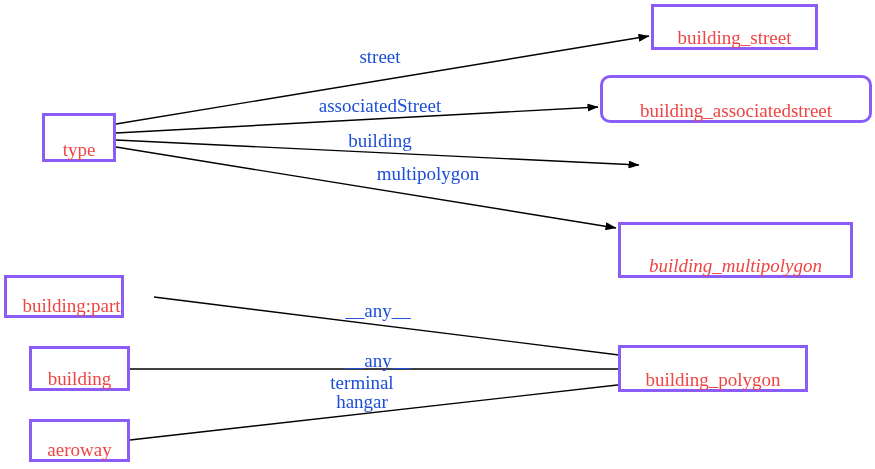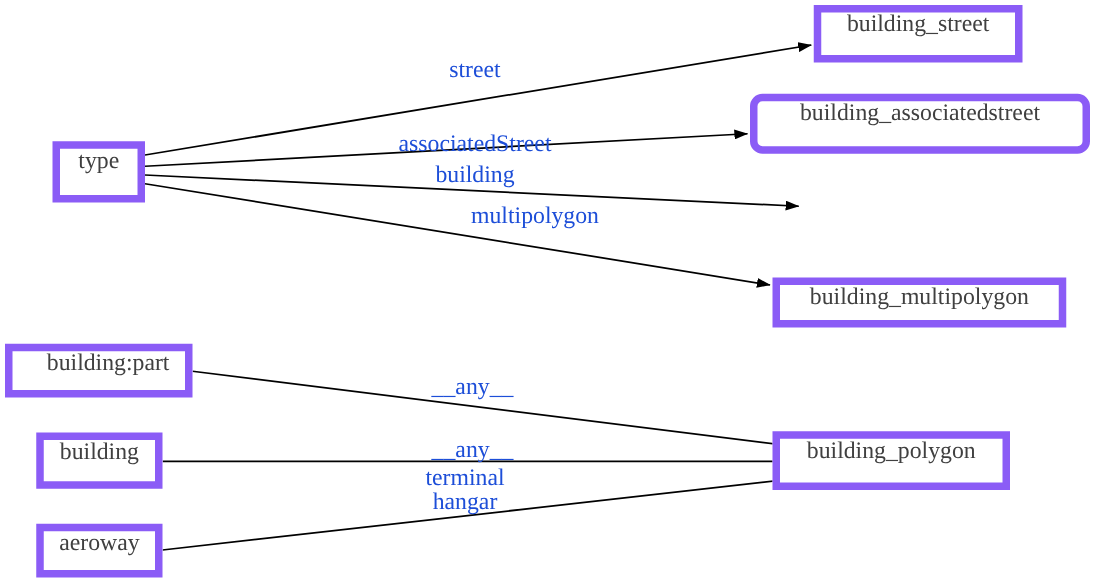--- a/index.html
+++ b/index.html
@@ -18,26 +18,26 @@
   #edges {
     position: absolute;
     left: 0;
     top: 0;
     width: 875px;
     height: 469px;
   }
   .node {
     position: absolute;
     box-sizing: border-box;
-    border: 6px solid #8b5cf6;
+    border: 3px solid #8b5cf6;
     background: #ffffff;
     display: flex;
-    align-items: flex-start;
+    align-items: flex-end;
     justify-content: center;
-    color: #404040;
+    color: #ef4444;
     font-size: 19px;
     line-height: 1;
     white-space: nowrap;
   }
   .edge-label {
     position: absolute;
     color: #1d4ed8;
     font-size: 19px;
     line-height: 1;
     white-space: nowrap;
@@ -69,40 +69,40 @@
 
   <div class="node" style="left: 42px; top: 113px; width: 74px; height: 49px;">
     <span>type</span>
   </div>
   <div class="node" style="left: 651px; top: 4px; width: 167px; height: 46px;">
     <span>building_street</span>
   </div>
   <div class="node" style="left: 600px; top: 75px; width: 272px; height: 48px; border-radius: 10px;">
     <span>building_associatedstreet</span>
   </div>
-  <div class="node" style="left: 618px; top: 222px; width: 235px; height: 40px;">
+  <div class="node" style="left: 618px; top: 222px; width: 235px; height: 56px; font-style: italic;">
     <span>building_multipolygon</span>
   </div>
-  <div class="node" style="left: 4px; top: 275px; width: 150px; height: 43px; padding-left: 15px;">
+  <div class="node" style="left: 4px; top: 275px; width: 120px; height: 43px; padding-left: 15px;">
     <span>building:part</span>
   </div>
   <div class="node" style="left: 29px; top: 346px; width: 101px; height: 45px;">
     <span>building</span>
   </div>
   <div class="node" style="left: 29px; top: 419px; width: 101px; height: 43px;">
     <span>aeroway</span>
   </div>
   <div class="node" style="left: 618px; top: 345px; width: 190px; height: 47px;">
     <span>building_polygon</span>
   </div>
 
   <div class="edge-label" style="left: 380px; top: 56px;">street</div>
-  <div class="edge-label" style="left: 380px; top: 105px; margin-top: 10px;">associatedStreet</div>
+  <div class="edge-label" style="left: 380px; top: 105px;">associatedStreet</div>
   <div class="edge-label" style="left: 380px; top: 140px;">building</div>
   <div class="edge-label" style="left: 380px; top: 173px; margin-left: 48px;">multipolygon</div>
   <div class="edge-label" style="left: 378px; top: 310px;">__any__</div>
   <div class="edge-label" style="left: 378px; top: 360px;">__any__</div>
-  <div class="edge-label" style="left: 372px; top: 392px;">
+  <div class="edge-label" style="left: 362px; top: 392px;">
     <div>terminal</div>
     <div>hangar</div>
   </div>
 
 </div>
 
 </body></html>

